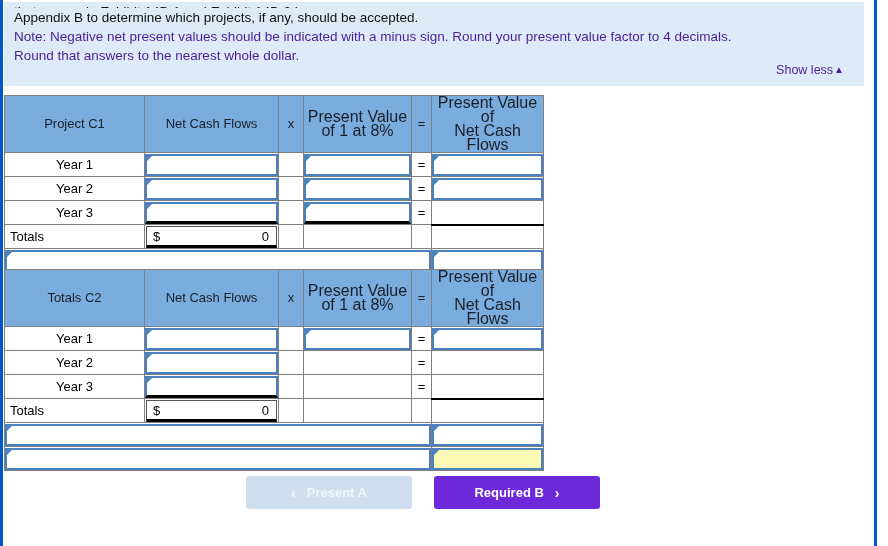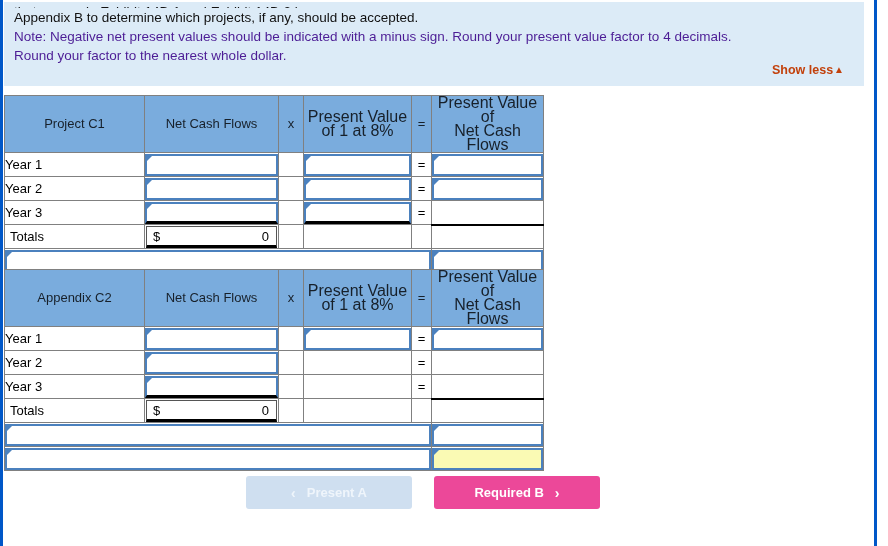--- a/index.html
+++ b/index.html
@@ -65,22 +65,22 @@
     font-size: 13.5px;
     line-height: 19px;
     color: #4c1d95;
     white-space: nowrap;
   }
   .show-less {
     position: absolute;
     right: 20px;
     top: 61px;
     font-size: 12.5px;
-    font-weight: bold;
-    color: #c2410c;
+    font-weight: normal;
+    color: #4c1d95;
     cursor: pointer;
     white-space: nowrap;
   }
   .show-less .caret {
     font-size: 10px;
     margin-left: 1px;
     position: relative;
     top: -1px;
   }
 
@@ -105,21 +105,21 @@
     color: #17202A;
     font-weight: bold;
     text-align: center;
     font-size: 12.5px;
     line-height: 14px;
     height: 33px;
     border: 1px solid #6691C0;
   }
   .hdr.tight { font-size: 16px; }
   .rowlabel {
-    text-align: left;
+    text-align: center;
     padding-right: 22px;
     font-size: 13px;
   }
   .rowlabel.left {
     text-align: left;
     padding-right: 0;
     padding-left: 5px;
     margin-left: 32px;
   }
   .opcell {
@@ -198,39 +198,39 @@
     top: 474px;
     width: 166px;
     background: #CFDFF0;
     color: #EFF5FB;
     cursor: default;
   }
   .btn-next {
     left: 430px;
     top: 474px;
     width: 166px;
-    background: #ec4899;
+    background: #6d28d9;
     color: #FFFFFF;
     cursor: pointer;
   }
   .chev { font-size: 14px; font-weight: bold; }
 </style>
 </head>
 <body>
 
 <div class="rail rail-left"></div>
 <div class="rail rail-right"></div>
 
 <div class="page">
 
   <div class="info-panel">
     <div class="clip-line">that appear in Exhibit 14B-1 and Exhibit 14B-2 in</div>
     <div class="info-line">Appendix B to determine which projects, if any, should be accepted.</div>
     <div class="note-line">Note: Negative net present values should be indicated with a minus sign. Round your present value factor to 4 decimals.</div>
-    <div class="note-line">Round your factor to the nearest whole dollar.</div>
+    <div class="note-line">Round that answers to the nearest whole dollar.</div>
     <div class="show-less">
       <span>Show less</span><span class="caret">▲</span>
     </div>
   </div>
 
   <table class="sheet" style="left:0px; top:93px; width:539px;">
     <colgroup>
       <col style="width:140px">
         <col style="width:134px">
         <col style="width:25px">
@@ -335,21 +335,21 @@
     <colgroup>
       <col style="width:140px">
         <col style="width:134px">
         <col style="width:25px">
       <col style="width:108px">
         <col style="width:20px">
         <col style="width:112px">
     </colgroup>
     <tbody>
         <tr>
-      <th class="hdr">Appendix C2</th>
+      <th class="hdr">Totals C2</th>
       <th class="hdr">Net Cash Flows</th>
       <th class="hdr">x</th>
       <th class="hdr tight">
         <div>Present Value</div>
         <div>of 1 at 8%</div>
       </th>
       <th class="hdr">=</th>
       <th class="hdr tight">
         <div>Present Value of</div>
         <div>Net Cash Flows</div>

